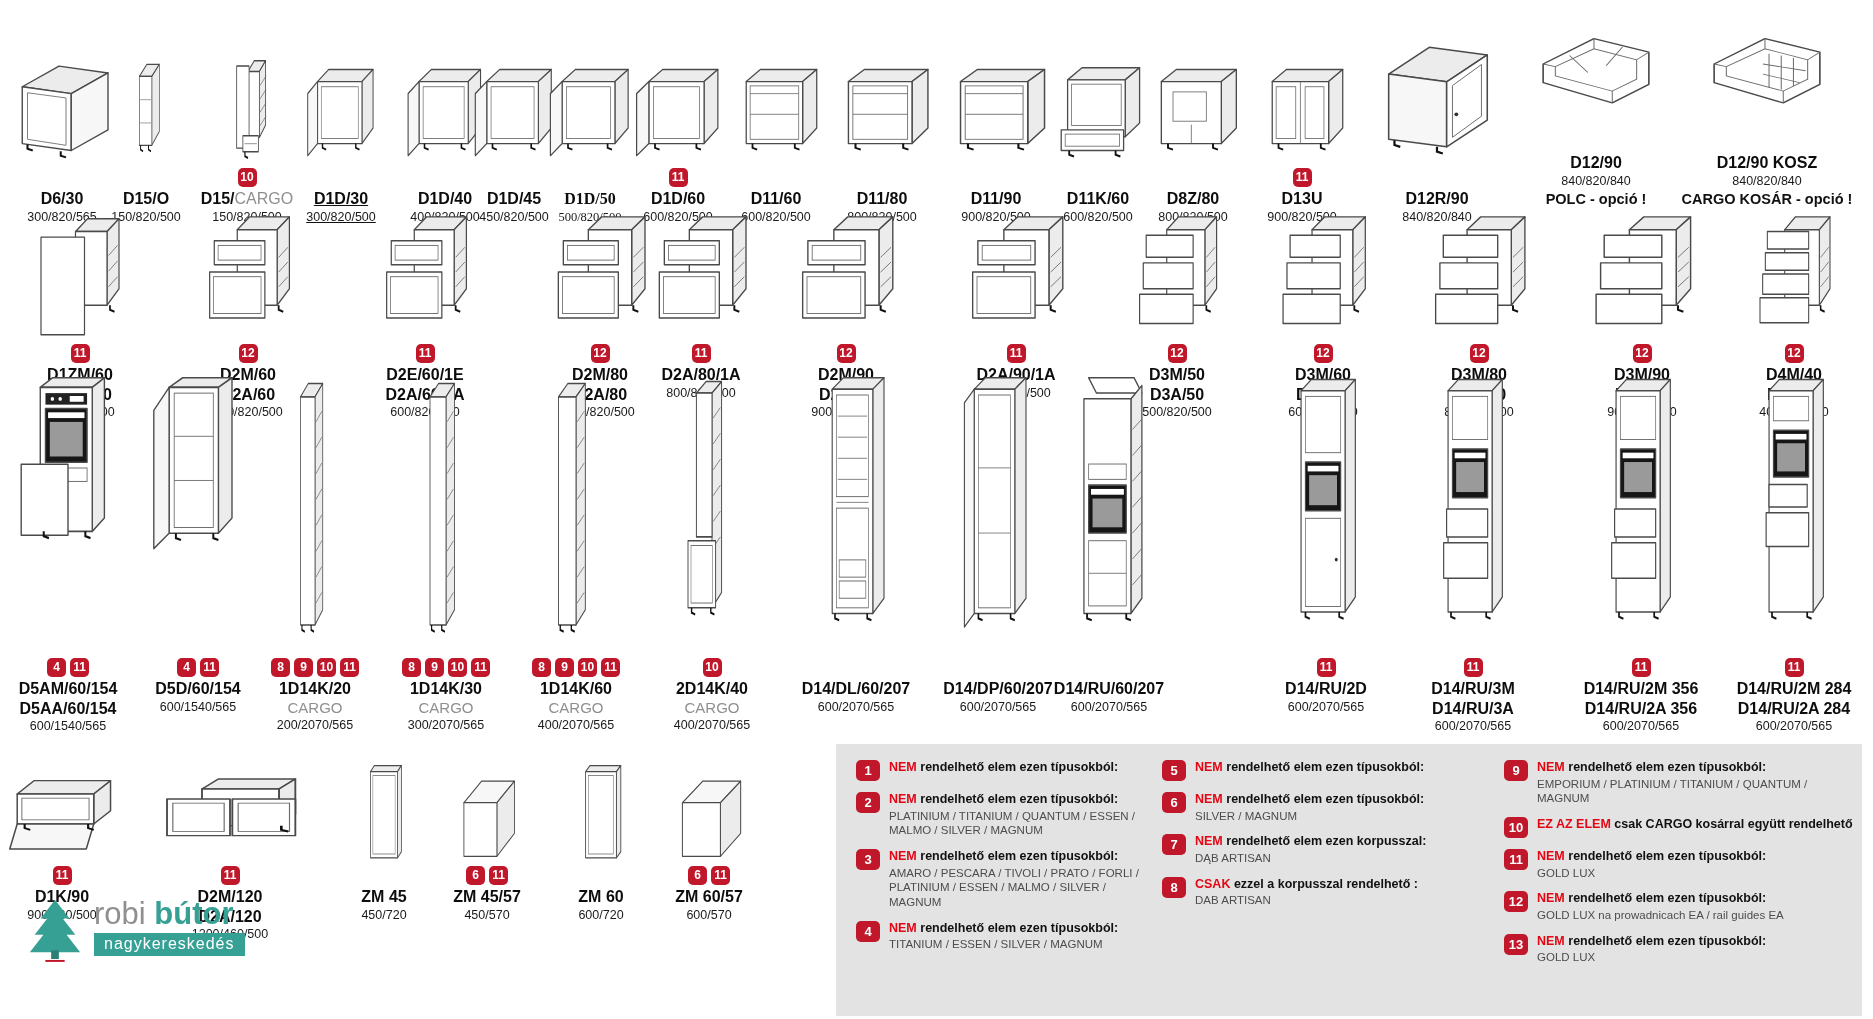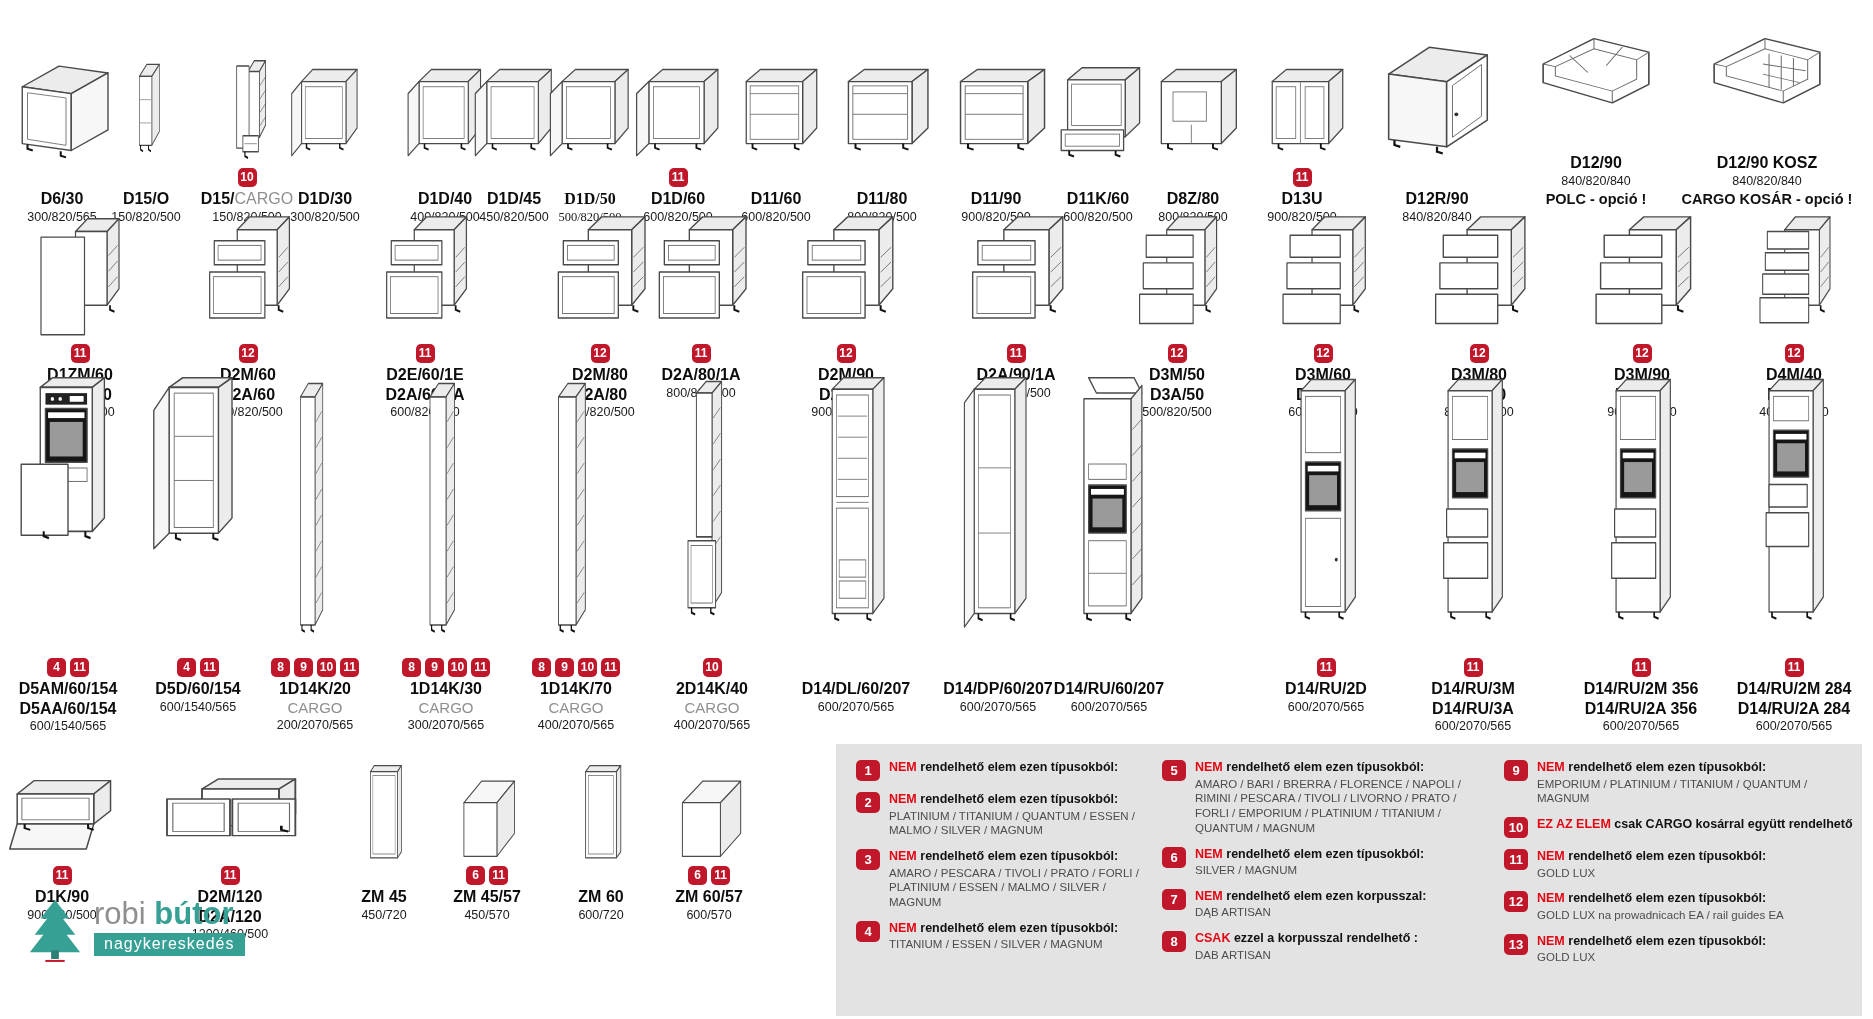--- a/index.html
+++ b/index.html
@@ -88,21 +88,21 @@
         </svg>
       </div>
       <div class="badges">
         <span class="badge">10</span>
       </div>
       <div class="lbl">
         <div><span>D15/</span><span class="lt">CARGO</span></div>
       </div>
       <div class="dims">150/820/500</div>
     </div>
-    <div class="item" style="left: 270px; top: 18px; width: 110px;">
+    <div class="item" style="left: 286px; top: 18px; width: 110px; text-decoration: underline;">
       <div class="draw end" style="height: 148px;">
         <svg width="74" height="112" viewBox="0 0 120 130" preserveAspectRatio="none">
           <path d="M22,32 L94,32 L112,18 L40,18 Z" fill="#ececec" stroke="#4a4a4a" stroke-width="1.6" stroke-linejoin="round"></path>
           <path d="M94,32 L112,18 L112,86 L94,104 Z" fill="#ececec" stroke="#4a4a4a" stroke-width="1.6" stroke-linejoin="round"></path>
           <rect x="22" y="32" width="72" height="72" fill="#ffffff" stroke="#4a4a4a" stroke-width="1.6" stroke-linejoin="round"></rect>
           <rect x="28" y="38" width="60" height="60" fill="none" stroke="#6b6b6b" stroke-width="1"></rect>
           <path d="M22,32 L6,46 L6,118 L22,104 Z" fill="#f7f7f7" stroke="#4a4a4a" stroke-width="1.6" stroke-linejoin="round"></path>
           <path d="M30,104 l0,5 l6,2" stroke="#111" stroke-width="2.3" fill="none"></path>
           <path d="M84,104 l0,5 l6,2" stroke="#111" stroke-width="2.3" fill="none"></path>
         </svg>
@@ -768,21 +768,21 @@
           <path d="M52,264 l0,5 l6,2" stroke="#111" stroke-width="2.3" fill="none"></path>
         </svg>
       </div>
       <div class="badges">
         <span class="badge">8</span>
         <span class="badge">9</span>
         <span class="badge">10</span>
         <span class="badge">11</span>
       </div>
       <div class="lbl">
-        <div><span>1D14K/70</span></div>
+        <div><span>1D14K/60</span></div>
       </div>
       <div class="sub">CARGO</div>
       <div class="dims">400/2070/565</div>
     </div>
     <div class="item" style="left: 646px; top: 372px; width: 132px;">
       <div class="draw start" style="height: 284px;">
         <svg width="72" height="278" viewBox="0 0 120 290" preserveAspectRatio="none">
           <path d="M34,22 L60,22 L76,10 L50,10 Z" fill="#ececec" stroke="#4a4a4a" stroke-width="1.6" stroke-linejoin="round"></path>
           <path d="M60,22 L76,10 L76,230 L60,246 Z" fill="#ececec" stroke="#4a4a4a" stroke-width="1.6" stroke-linejoin="round"></path>
           <path d="M62,48 l12,-11" fill="none" stroke="#6b6b6b" stroke-width="1"></path>
@@ -1112,21 +1112,20 @@
           <div class="lg-head"><span class="lg-red">NEM</span> <span>rendelhető elem ezen típusokból:</span></div>
           <div class="lg-body">TITANIUM /  ESSEN / SILVER / MAGNUM</div>
         </div>
       </div>
     </div>
     <div class="lg-col" style="left: 326px; width: 300px;">
       <div class="lg-item">
         <span class="lg-badge">5</span>
         <div>
           <div class="lg-head"><span class="lg-red">NEM</span> <span>rendelhető elem ezen típusokból:</span></div>
-          <div class="lg-body">AMARO / BARI / BRERRA / FLORENCE / NAPOLI / RIMINI / PESCARA / TIVOLI / LIVORNO / PRATO / FORLI / EMPORIUM / PLATINIUM / TITANIUM / QUANTUM / MAGNUM</div>
         </div>
       </div>
       <div class="lg-item">
         <span class="lg-badge">6</span>
         <div>
           <div class="lg-head"><span class="lg-red">NEM</span> <span>rendelhető elem ezen típusokból:</span></div>
           <div class="lg-body">SILVER / MAGNUM</div>
         </div>
       </div>
       <div class="lg-item">

